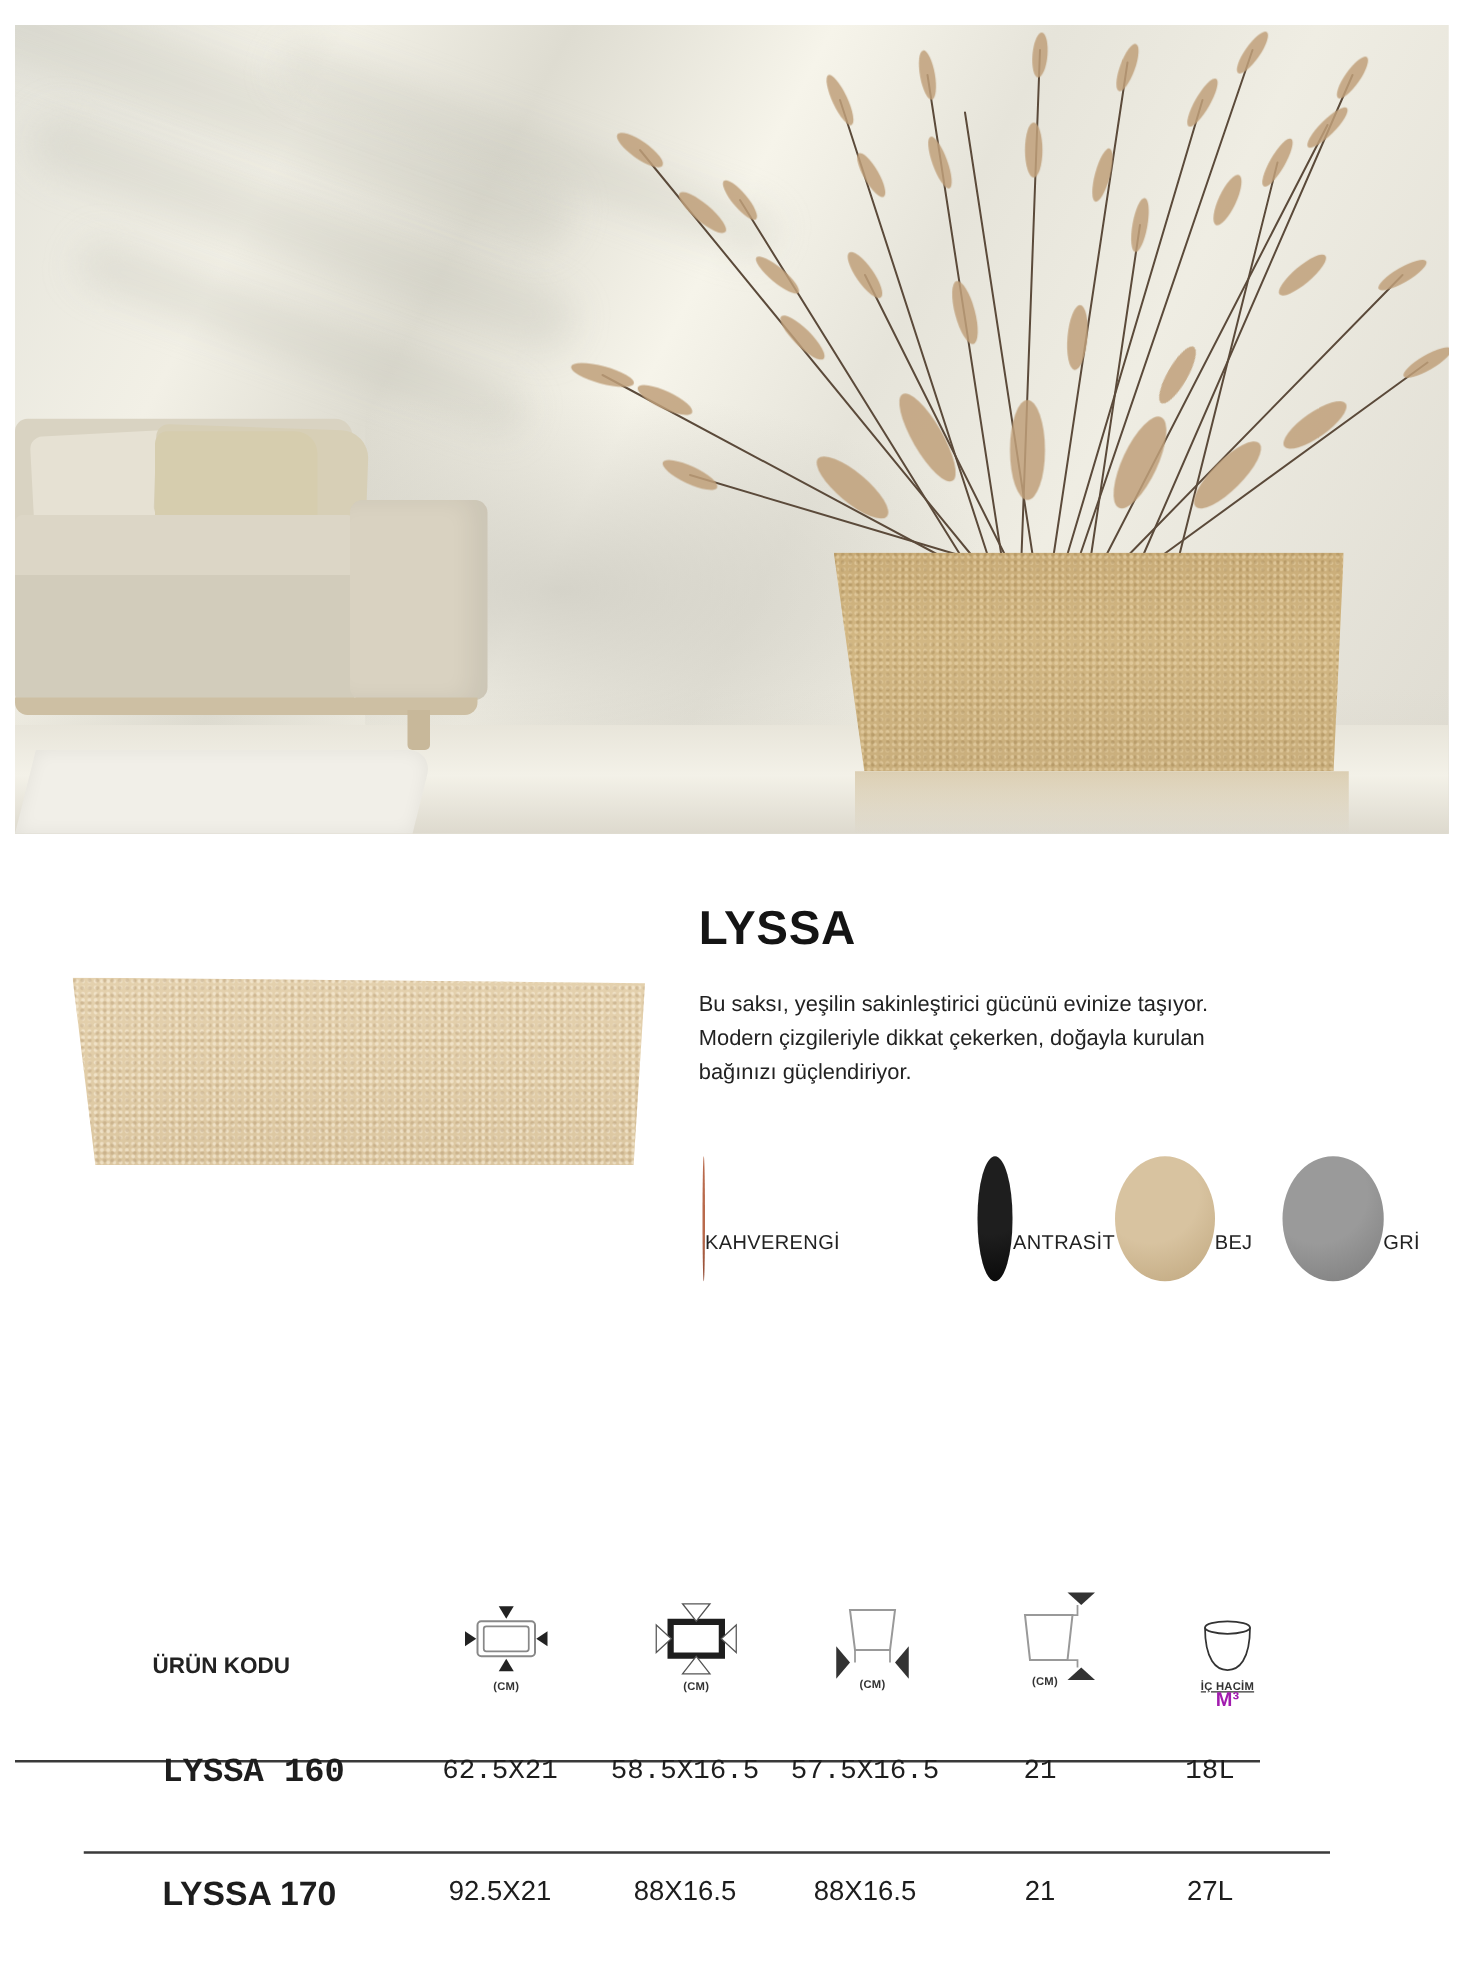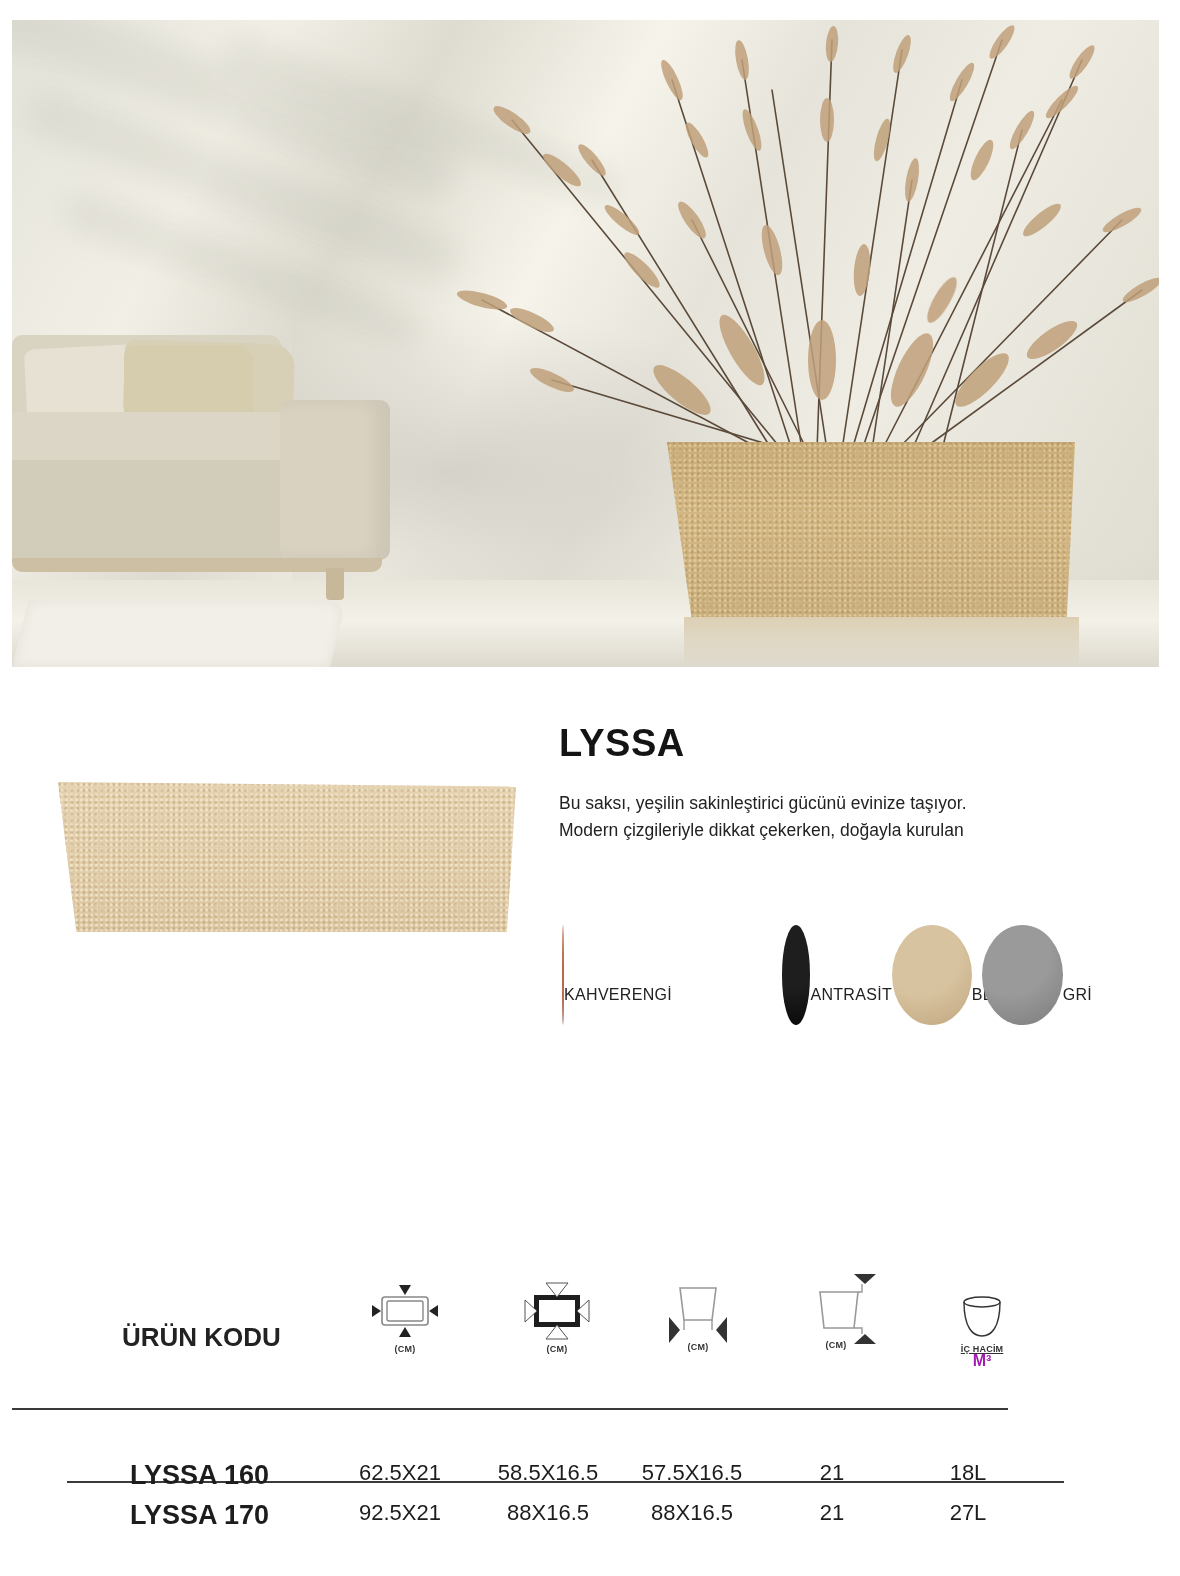--- a/index.html
+++ b/index.html
@@ -55,21 +55,21 @@
   .title { position: absolute; left: 559px; top: 722px; font-size: 38px; font-weight: 700; letter-spacing: 0.5px; color: #141414; }
   .desc { position: absolute; left: 559px; top: 790px; width: 570px; font-size: 17.5px; line-height: 27px; color: #222; }
 
   
   .swatches { position: absolute; left: 550px; top: 925px; width: 570px; height: 160px; }
   .swatch { position: absolute; top: 0; width: 110px; display: flex; flex-direction: row; align-items: center; }
   .swatch .ball { width: 100px; height: 100px; border-radius: 50%; }
   .swatch .label { margin-top: 40px; font-size: 16px; color: #222; letter-spacing: 0.3px; white-space: nowrap; }
 
   
-  .th-code { position: absolute; left: 122px; top: 1322px; font-size: 26px; font-weight: 700; color: #222; }
+  .th-code { position: absolute; left: 122px; top: 1322px; font-size: 18px; font-weight: 700; color: #222; }
   .th-icon { position: absolute; top: 1280px; width: 100px; display: flex; flex-direction: column; align-items: center; }
   .th-icon svg { display: block; }
   .th-icon .unit { font-size: 9px; font-weight: 700; color: #333; margin-top: 4px; letter-spacing: 0.2px; }
   .th-icon .unit2 { font-size: 16px; font-weight: 700; color: #a21caf; line-height: 14px; }
 
   .rule { position: absolute; height: 2px; background: #3a3a3a; }
 
   .row { position: absolute; left: 0; width: 1180px; height: 40px; }
   .cell { position: absolute; top: 0; font-size: 22px; color: #1d1d1d; text-align: center; white-space: nowrap; }
   .cell.code { font-weight: 700; font-size: 27px; text-align: left; }
@@ -160,36 +160,37 @@
   <div class="planter-hero"></div>
   <div class="planter-reflect"></div>
 </div>
 
 <div class="product-img"></div>
 
 <h1 class="title">LYSSA</h1>
 <div class="desc">
   <div>Bu saksı, yeşilin sakinleştirici gücünü evinize taşıyor.</div>
   <div>Modern çizgileriyle dikkat çekerken, doğayla kurulan</div>
+  <div>bağınızı güçlendiriyor.</div>
 </div>
 
 <div class="swatches">
   <div class="swatch" style="left:12px;">
     <div class="ball" style="background: radial-gradient(circle at 35% 30%, rgb(185, 106, 76) 0%, rgb(185, 106, 76) 45%, rgb(143, 74, 51) 100%);"></div>
     <div class="label">KAHVERENGİ</div>
   </div>
   <div class="swatch" style="left:232px;">
     <div class="ball" style="background: radial-gradient(circle at 35% 30%, rgb(30, 30, 30) 0%, rgb(30, 30, 30) 45%, rgb(10, 10, 10) 100%);"></div>
     <div class="label">ANTRASİT</div>
   </div>
   <div class="swatch" style="left:342px;">
     <div class="ball" style="background: radial-gradient(circle at 35% 30%, rgb(216, 195, 160) 0%, rgb(216, 195, 160) 45%, rgb(191, 166, 125) 100%);"></div>
     <div class="label">BEJ</div>
   </div>
-  <div class="swatch" style="left:432px;justify-content:center;">
+  <div class="swatch" style="left:476px;justify-content:center;">
     <div class="ball" style="background: radial-gradient(circle at 35% 30%, rgb(154, 154, 154) 0%, rgb(154, 154, 154) 45%, rgb(124, 124, 124) 100%);"></div>
     <div class="label">GRİ</div>
   </div>
 </div>
 
 <div class="th-code">ÜRÜN KODU</div>
 
 <div class="th-icon" style="left:355px;">
   <svg width="70" height="60" viewBox="0 0 70 60">
     <rect x="12" y="17" width="46" height="28" rx="3" fill="none" stroke="#888" stroke-width="1.6"></rect>
@@ -241,21 +242,21 @@
     <ellipse cx="25" cy="10" rx="18" ry="5" fill="none" stroke="#333" stroke-width="1.4"></ellipse>
     <path d="M7 10 C7 36 16 44 25 44 C34 44 43 36 43 10" fill="none" stroke="#333" stroke-width="1.4"></path>
   </svg>
   <div class="unit" style="margin-top:6px;text-decoration:underline;">İÇ HACİM</div>
   <div class="unit2">M³</div>
 </div>
 
 <div class="rule" style="left:12px; top:1408px; width:996px;"></div>
 <div class="rule" style="left:67px; top:1481px; width:997px;"></div>
 
-<div class="row" style="top:1460px;">
+<div class="row" style="top:1404px;font-family:Liberation Mono, monospace;">
   <div class="cell code" style="left:130px;">LYSSA 160</div>
   <div class="cell" style="left:330px; width:140px;">62.5X21</div>
   <div class="cell" style="left:478px; width:140px;">58.5X16.5</div>
   <div class="cell" style="left:622px; width:140px;">57.5X16.5</div>
   <div class="cell" style="left:782px; width:100px;">21</div>
   <div class="cell" style="left:918px; width:100px;">18L</div>
 </div>
 
 <div class="row" style="top:1500px;">
   <div class="cell code" style="left:130px;">LYSSA 170</div>

